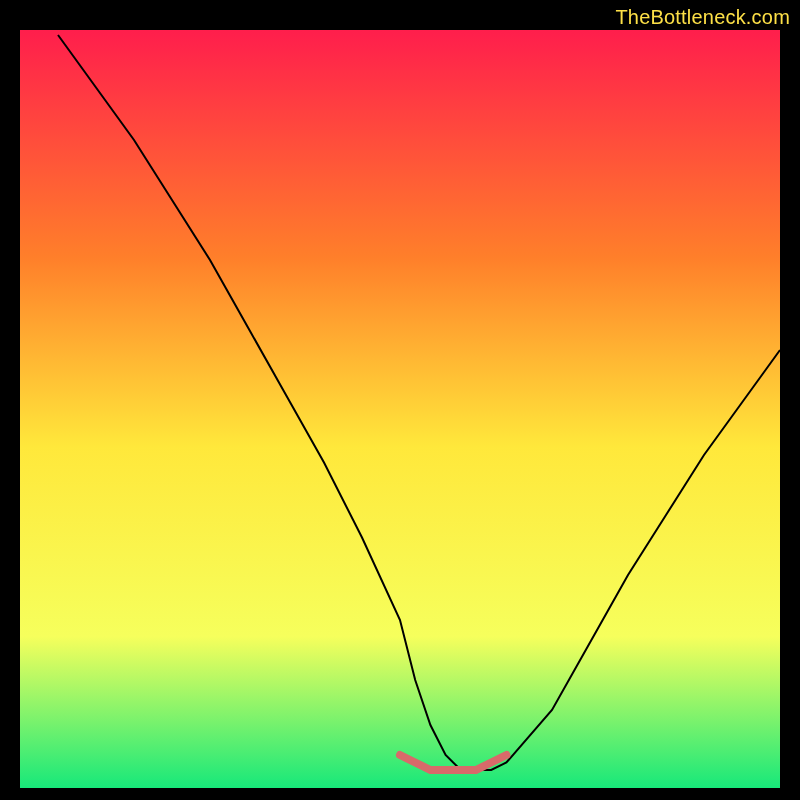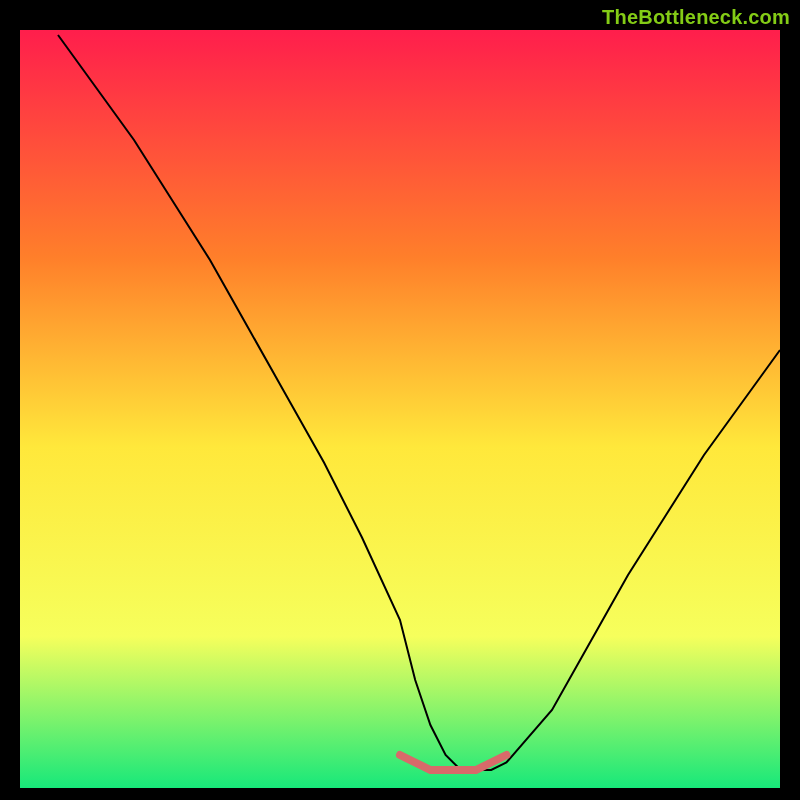--- a/index.html
+++ b/index.html
@@ -13,23 +13,23 @@
   }
   .container {
     position: relative;
     width: 800px;
     height: 800px;
   }
   .watermark {
     position: absolute;
     top: 6px;
     right: 10px;
-    color: #84cc16;
+    color: #fde047;
     font-size: 20px;
-    font-weight: bold;
+    font-weight: normal;
     letter-spacing: 0.2px;
     z-index: 10;
   }
   svg {
     display: block;
   }
 </style>
 </head>
 <body>
 

